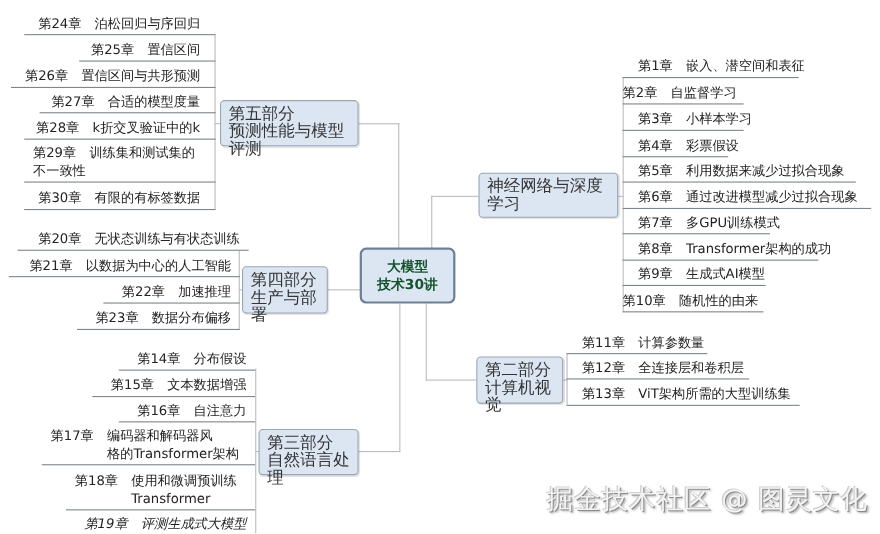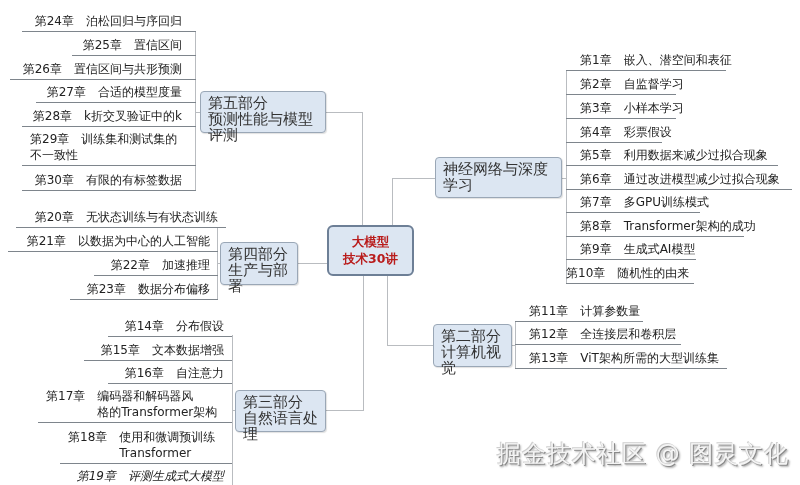--- a/index.html
+++ b/index.html
@@ -4,21 +4,21 @@
 <style>
   html, body { margin:0; padding:0; }
   body { width:800px; height:485px; background:#ffffff; position:relative; overflow:hidden;
          font-family:"DejaVu Sans","Liberation Sans",sans-serif; color:#222; }
   #map { position:absolute; left:0; top:0; width:800px; height:485px; }
   .line { position:absolute; background:#b9bcc0; }
   .node { position:absolute; box-sizing:border-box; background:#dce6f2; border:1px solid #9aa7b6;
           border-radius:4px; font-size:15px; line-height:16px; color:#333; padding:3px 7px;
           box-shadow:1px 1px 1px rgba(0,0,0,0.12); }
   .center { position:absolute; box-sizing:border-box; background:#dce6f2; border:2px solid #6d7f96;
-            border-radius:6px; font-size:12.5px; font-weight:bold; line-height:17px; color:#b91c1c;
+            border-radius:6px; font-size:12.5px; font-weight:bold; line-height:17px; color:#14532d;
             text-align:center; padding-top:6px; }
   .leaf { position:absolute; font-size:12px; line-height:16px; color:#222; white-space:nowrap;
           border-bottom:1px solid #7e858c; box-sizing:border-box; padding-bottom:2px; }
   .leaf .num { display:inline-block; margin-right:12px; }
   .leaf.r { text-align:right; }
   .leaf.multi { white-space:normal; }
   .watermark { position:absolute; left:497px; top:438px; font-size:24px; color:#f4f4f4; letter-spacing:1px;
                text-shadow: 1px 1px 0 #8a8a8a, -1px -1px 0 #cfcfcf, 2px 2px 2px rgba(0,0,0,0.35);
                font-family:"DejaVu Sans",sans-serif; }
 </style>
@@ -76,21 +76,21 @@
     <div>第三部分</div>
     <div>自然语言处理</div>
   </div>
   <div class="node" style="left:200px;top:91px;width:126px;height:42px;">
     <div>第五部分</div>
     <div>预测性能与模型评测</div>
   </div>
 
   <div class="leaf" style="left:566px;top:52px;width:160px;padding-left:14px;">
     <span class="num">第1章</span><span>嵌入、潜空间和表征</span></div>
-  <div class="leaf" style="left:566px;top:76px;width:110px;padding-left:14px;">
+  <div class="leaf" style="left:566px;top:76px;width:110px;">
     <span class="num">第2章</span><span>自监督学习</span></div>
   <div class="leaf" style="left:566px;top:100px;width:110px;padding-left:14px;text-align:right;">
     <span class="num">第3章</span><span>小样本学习</span></div>
   <div class="leaf" style="left:566px;top:124px;width:96px;padding-left:14px;">
     <span class="num">第4章</span><span>彩票假设</span></div>
   <div class="leaf" style="left:566px;top:147px;width:212px;padding-left:14px;">
     <span class="num">第5章</span><span>利用数据来减少过拟合现象</span></div>
   <div class="leaf" style="left:566px;top:171px;width:226px;padding-left:14px;">
     <span class="num">第6章</span><span>通过改进模型减少过拟合现象</span></div>
   <div class="leaf" style="left:566px;top:194px;width:134px;padding-left:14px;">

